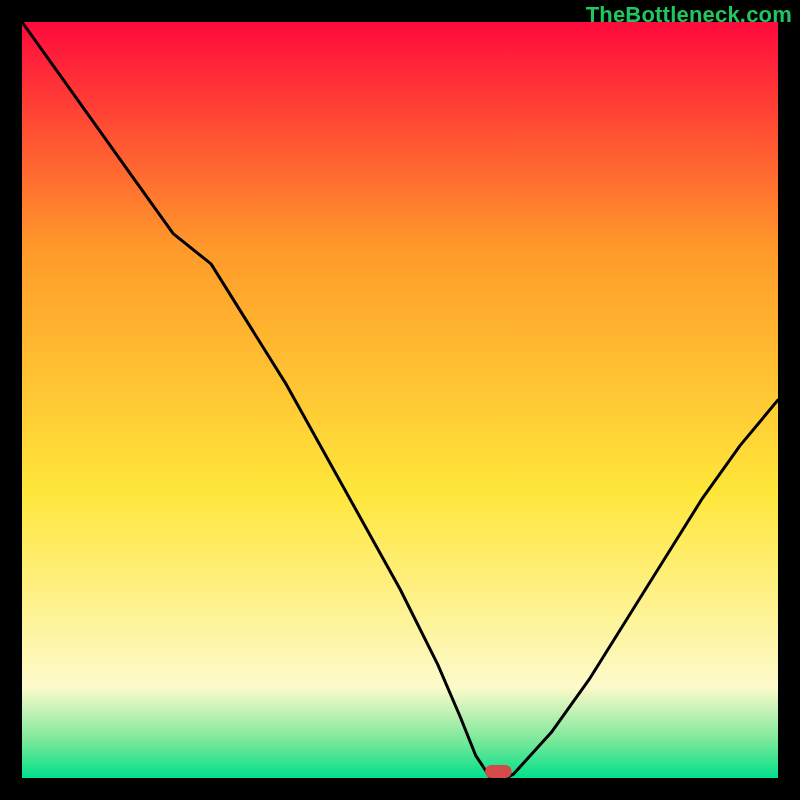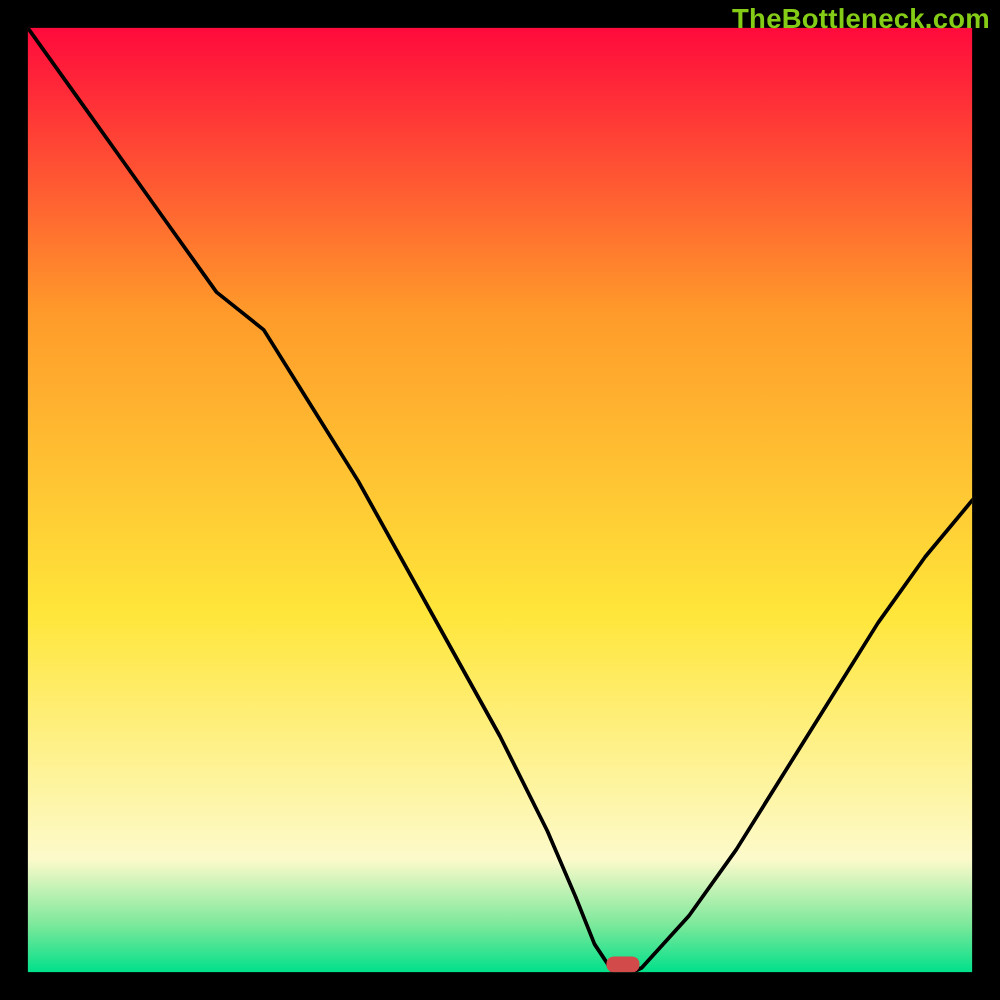--- a/index.html
+++ b/index.html
@@ -23,21 +23,21 @@
     left: 22px;
     top: 22px;
     width: 756px;
     height: 756px;
     overflow: hidden;
   }
   .watermark {
     position: absolute;
     top: 2px;
     right: 8px;
-    color: #84cc16;
+    color: #22c55e;
     font-family: Arial, Helvetica, sans-serif;
     font-size: 22px;
     font-weight: 600;
     letter-spacing: 0.2px;
     user-select: none;
   }
   svg {
     display: block;
   }
 </style>

